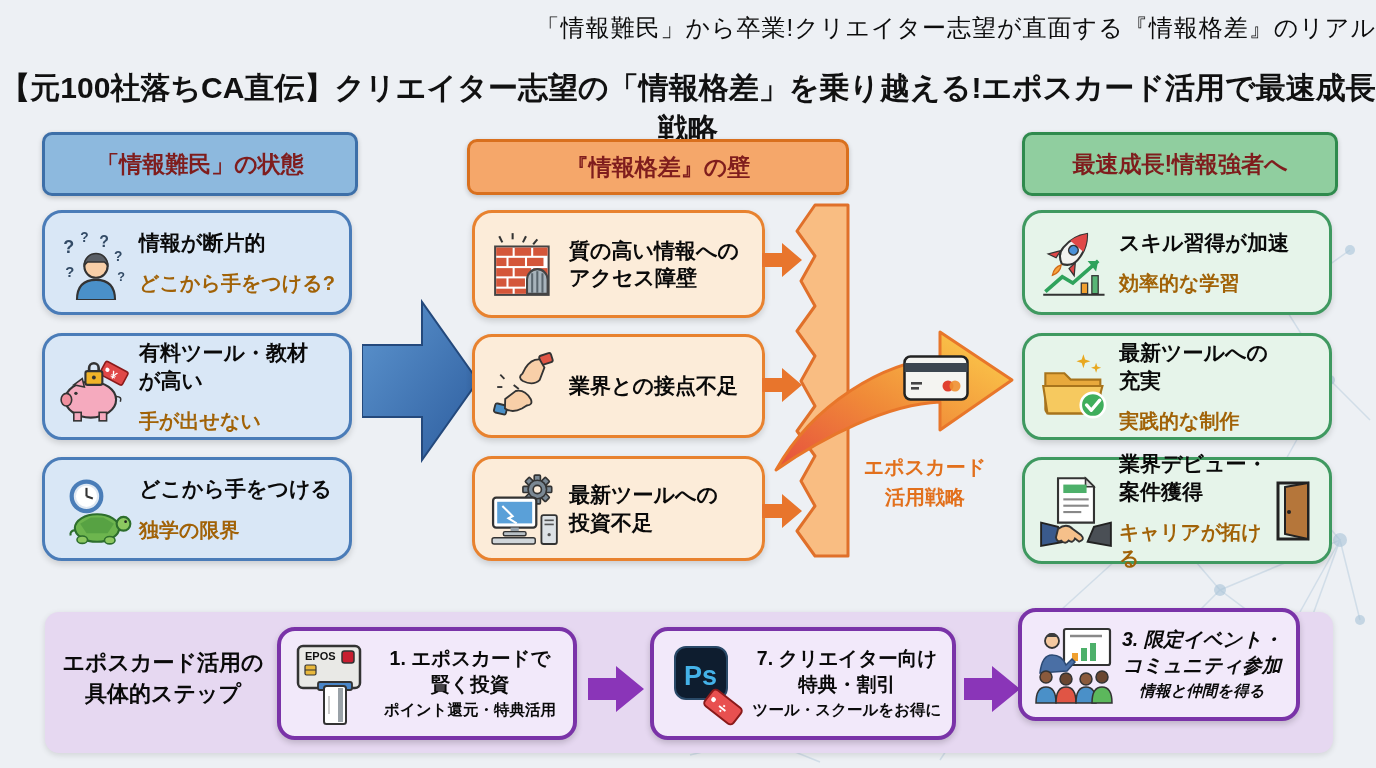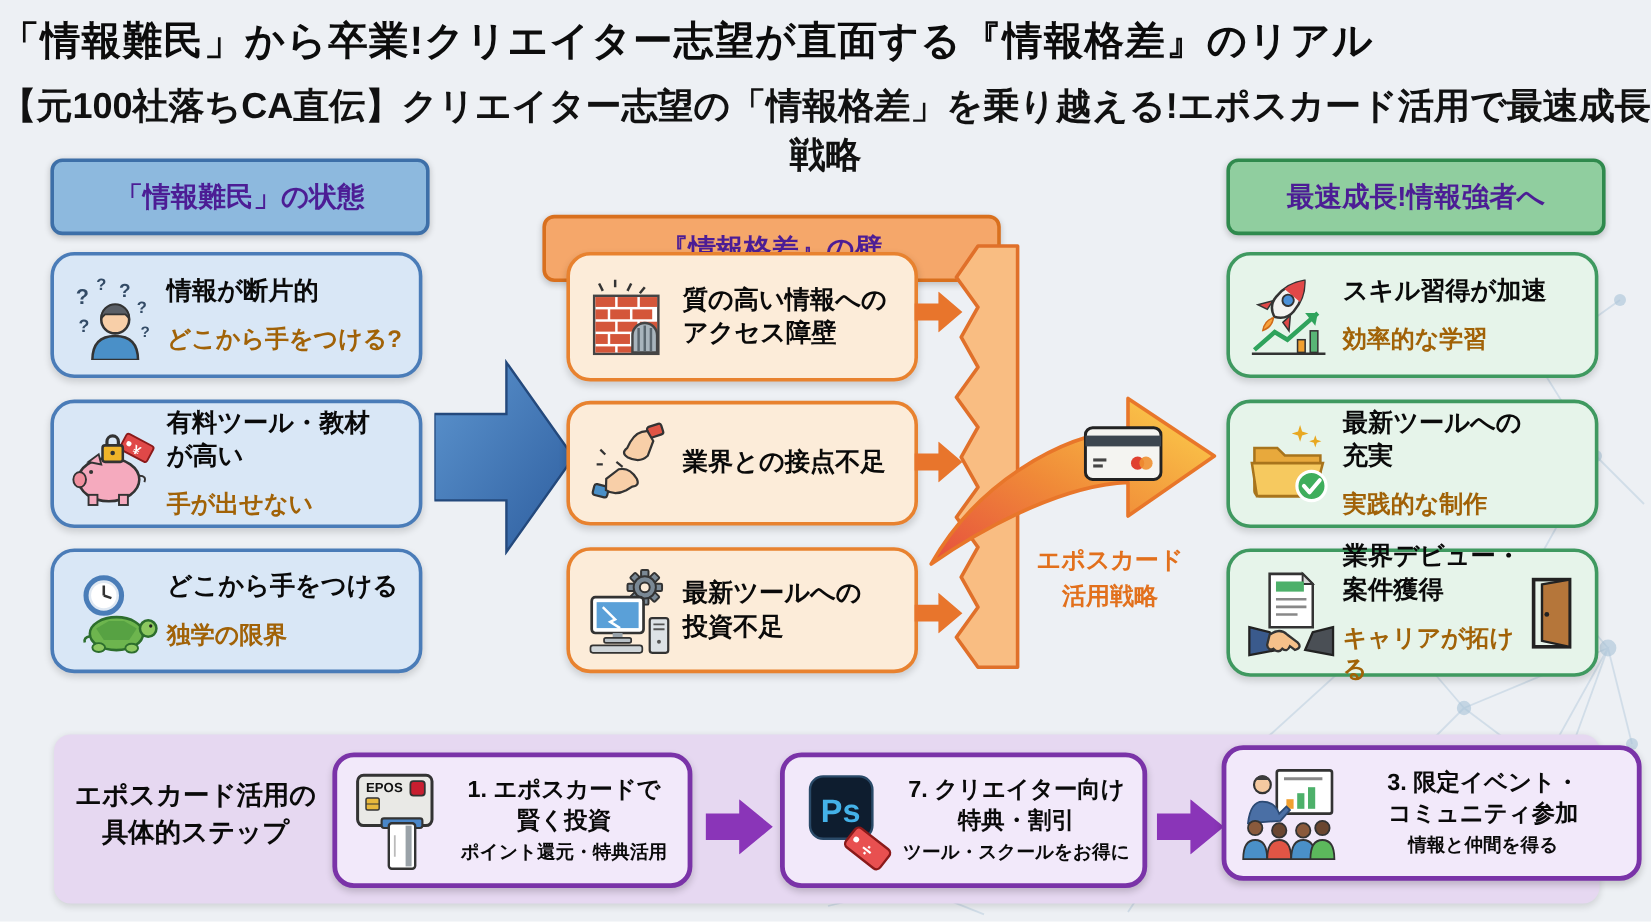--- a/index.html
+++ b/index.html
@@ -2,25 +2,25 @@
 <html><head>
 <meta charset="utf-8">
 <style>
   html,body{margin:0;padding:0;}
   body{font-family:"Liberation Sans","DejaVu Sans",sans-serif;}
   #stage{position:relative;width:1376px;height:768px;background:#edf0f4;overflow:hidden;}
   .abs{position:absolute;}
   .pre{white-space:pre-line;}
   .net{position:absolute;inset:0;pointer-events:none;}
 
-  .main-title{left:0;top:12px;width:1376px;text-align:left;font-size:33px;font-weight:bold;color:#0c0c0c;letter-spacing:1px;}
+  .main-title{left:0;top:12px;width:1376px;text-align:right;font-size:24px;font-weight:normal;color:#0c0c0c;letter-spacing:1px;}
   .sub-title{left:0;top:68px;width:1376px;text-align:center;font-size:30px;font-weight:bold;color:#111;}
 
   .hdr{border-radius:10px;display:flex;align-items:center;justify-content:center;
-       font-weight:bold;font-size:23px;color:#4c1d95;box-shadow:0 2px 5px rgba(0,0,0,.2);}
+       font-weight:bold;font-size:23px;color:#7f1d1d;box-shadow:0 2px 5px rgba(0,0,0,.2);}
   .hdr.blue{background:#8db9de;border:3px solid #3d6fa8;}
   .hdr.orange{background:#f5a76a;border:3px solid #d9701e;}
   .hdr.green{background:#90ce9f;border:3px solid #2f8a4d;}
 
   .item{border-radius:20px;display:flex;align-items:center;box-shadow:0 3px 6px rgba(0,0,0,.15);box-sizing:border-box;padding:6px 10px 6px 8px;}
   .item.blue{background:#d9e7f6;border:3.5px solid #4a7cb8;}
   .item.orange{background:#fcecd9;border:3.5px solid #e8822f;}
   .item.green{background:#e6f4ea;border:3.5px solid #3f9960;}
   .item .ico{flex:0 0 86px;display:flex;align-items:center;justify-content:center;}
   .item .txt{flex:1;}
@@ -143,21 +143,21 @@
   <svg class="abs" style="left:362px;top:298px;" width="118" height="165" viewBox="0 0 118 165">
     <defs>
       <linearGradient id="bluegrad" x1="0" y1="0" x2="1" y2="1">
         <stop offset="0" stop-color="#5d95cf"></stop>
           <stop offset="1" stop-color="#2d5d9e"></stop>
       </linearGradient>
     </defs>
     <polygon points="0,47 60,47 60,4 116,83 60,162 60,119 0,119" fill="url(#bluegrad)" stroke="#24497c" stroke-width="2"></polygon>
   </svg>
 
-  <div class="abs hdr orange" style="left:452px;top:139px;width:376px;height:50px;margin-top:40px;">『情報格差』の壁</div>
+  <div class="abs hdr orange" style="left:467px;top:139px;width:376px;height:50px;">『情報格差』の壁</div>
 
   <div class="abs item orange" style="left:472px;top:210px;width:293px;height:108px;">
     <span class="ico">
       <svg width="72" height="72" viewBox="0 0 70 70">
         <g stroke="#333" stroke-width="2">
           <line x1="12" y1="14" x2="9" y2="8"></line>
             <line x1="22" y1="11" x2="22" y2="5"></line>
           <line x1="32" y1="14" x2="35" y2="8"></line>
             <line x1="42" y1="16" x2="46" y2="11"></line>
         </g>
@@ -402,21 +402,21 @@
       <div class="t1 pre">7. クリエイター向け
 特典・割引</div>
       <div class="t2 pre">ツール・スクールをお得に</div>
     </span>
   </div>
 
   <svg class="abs" style="left:964px;top:666px;" width="58" height="46" viewBox="0 0 58 46">
     <polygon points="0,12 28,12 28,0 56,23 28,46 28,34 0,34" fill="#8a35b8"></polygon>
   </svg>
 
-  <div class="abs step" style="left:1018px;top:621px;width:350px;height:113px;">
+  <div class="abs step" style="left:1018px;top:608px;width:282px;height:113px;font-style:italic;">
     <span class="ico">
       <svg width="82" height="80" viewBox="0 0 82 80">
         <rect x="32" y="4" width="46" height="36" rx="2" fill="#fff" stroke="#333" stroke-width="2.2"></rect>
         <line x1="38" y1="11" x2="70" y2="11" stroke="#888" stroke-width="2.5"></line>
         <rect x="40" y="28" width="6" height="8" fill="#f0a030"></rect>
         <rect x="49" y="23" width="6" height="13" fill="#4db06a"></rect>
         <rect x="58" y="18" width="6" height="18" fill="#4db06a"></rect>
         <circle cx="20" cy="16" r="7" fill="#f5c9a0" stroke="#333" stroke-width="1.8"></circle>
         <path d="M13,15 a7,7 0 0 1 14,0 l-2,-3 -10,0 z" fill="#3c3c3c"></path>
         <path d="M8,48 q2,-18 12,-18 q10,0 14,10 l6,-6 3,3 -8,9 z" fill="#4a6fa5" stroke="#2c4a74" stroke-width="1.5"></path>

